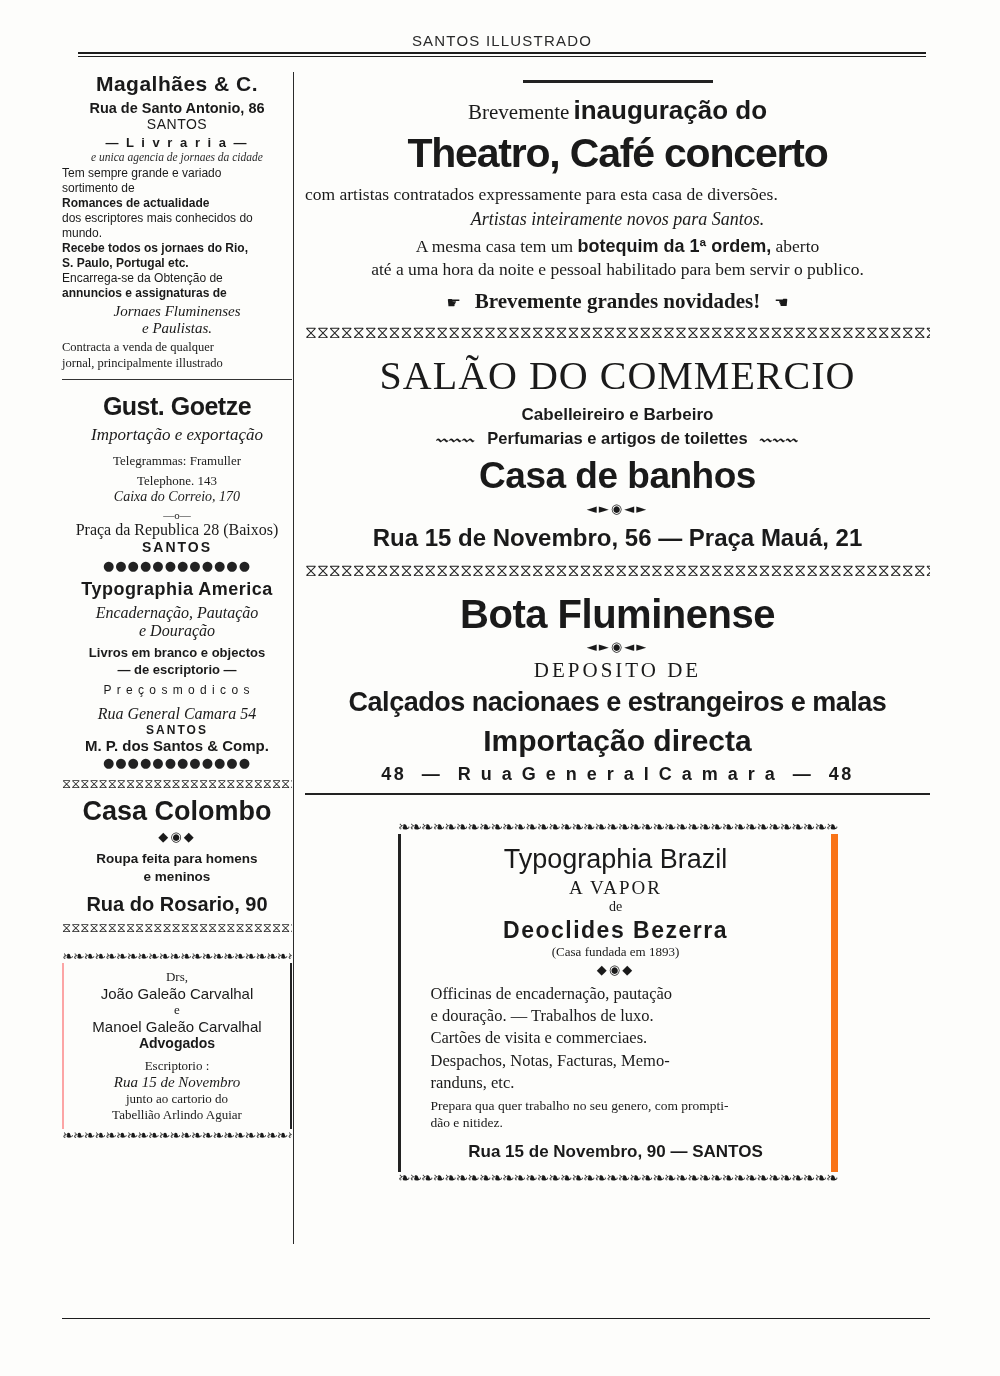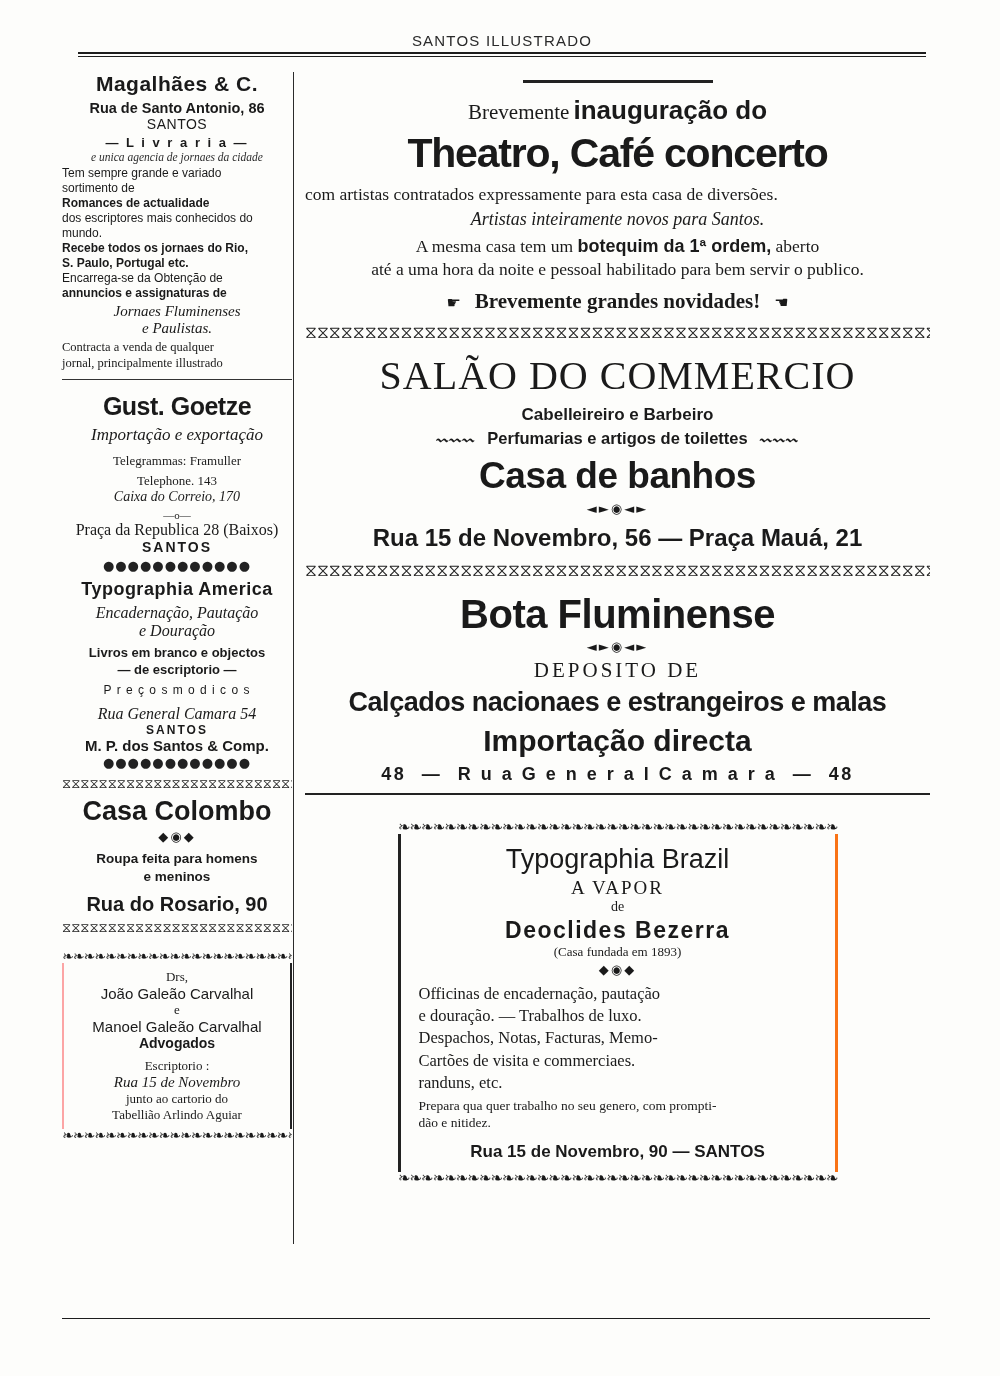--- a/index.html
+++ b/index.html
@@ -232,32 +232,32 @@
         <span>R u a   G e n e r a l   C a m a r a</span>
         <span style="margin:0 8px;">—</span>
         <span>48</span>
       </div>
       <div class="hr-full" style="margin-top:8px;border-top:2px solid #222;"></div>
     </div>
 
     <div class="ad" style="margin-top:8px;">
       <div class="brazil-box" style="width:440px;">
         <div class="scroll-line" style="font-size:15px;">❧❧❧❧❧❧❧❧❧❧❧❧❧❧❧❧❧❧❧❧❧❧❧❧❧❧❧❧❧❧❧❧❧❧❧❧❧❧</div>
-        <div style="border-left:3px solid #222;border-right:3px solid #f97316;padding:10px 0;">
+        <div style="border-left:3px solid #222;border-right:7px solid #f97316;padding:10px 12px;">
           <div class="tbrazil">Typographia Brazil</div>
           <div class="avapor" style="margin-top:2px;">A VAPOR</div>
           <div class="de">de</div>
           <div class="deoclides" style="margin-top:2px;">Deoclides Bezerra</div>
           <div class="casafund">(Casa fundada em 1893)</div>
           <div class="diamond" style="margin-top:2px;">◆◉◆</div>
           <div style="margin-top:6px;padding-left:18px;">
             <div class="officinas">Officinas de encadernação, pautação</div>
             <div class="officinas">e douração. — Trabalhos de luxo.</div>
+            <div class="officinas">Cartões de visita e commerciaes.</div>
             <div class="officinas">Despachos, Notas, Facturas, Memo-</div>
-            <div class="officinas">Cartões de visita e commerciaes.</div>
             <div class="officinas">randuns, etc.</div>
             <div class="prepara" style="margin-top:4px;">Prepara qua quer trabalho no seu genero, com prompti-</div>
             <div class="prepara">dão e nitidez.</div>
           </div>
           <div class="brazil-addr" style="margin-top:10px;">Rua 15 de Novembro, 90 — SANTOS</div>
         </div>
         <div class="scroll-line" style="font-size:15px;">❧❧❧❧❧❧❧❧❧❧❧❧❧❧❧❧❧❧❧❧❧❧❧❧❧❧❧❧❧❧❧❧❧❧❧❧❧❧</div>
       </div>
     </div>
 

